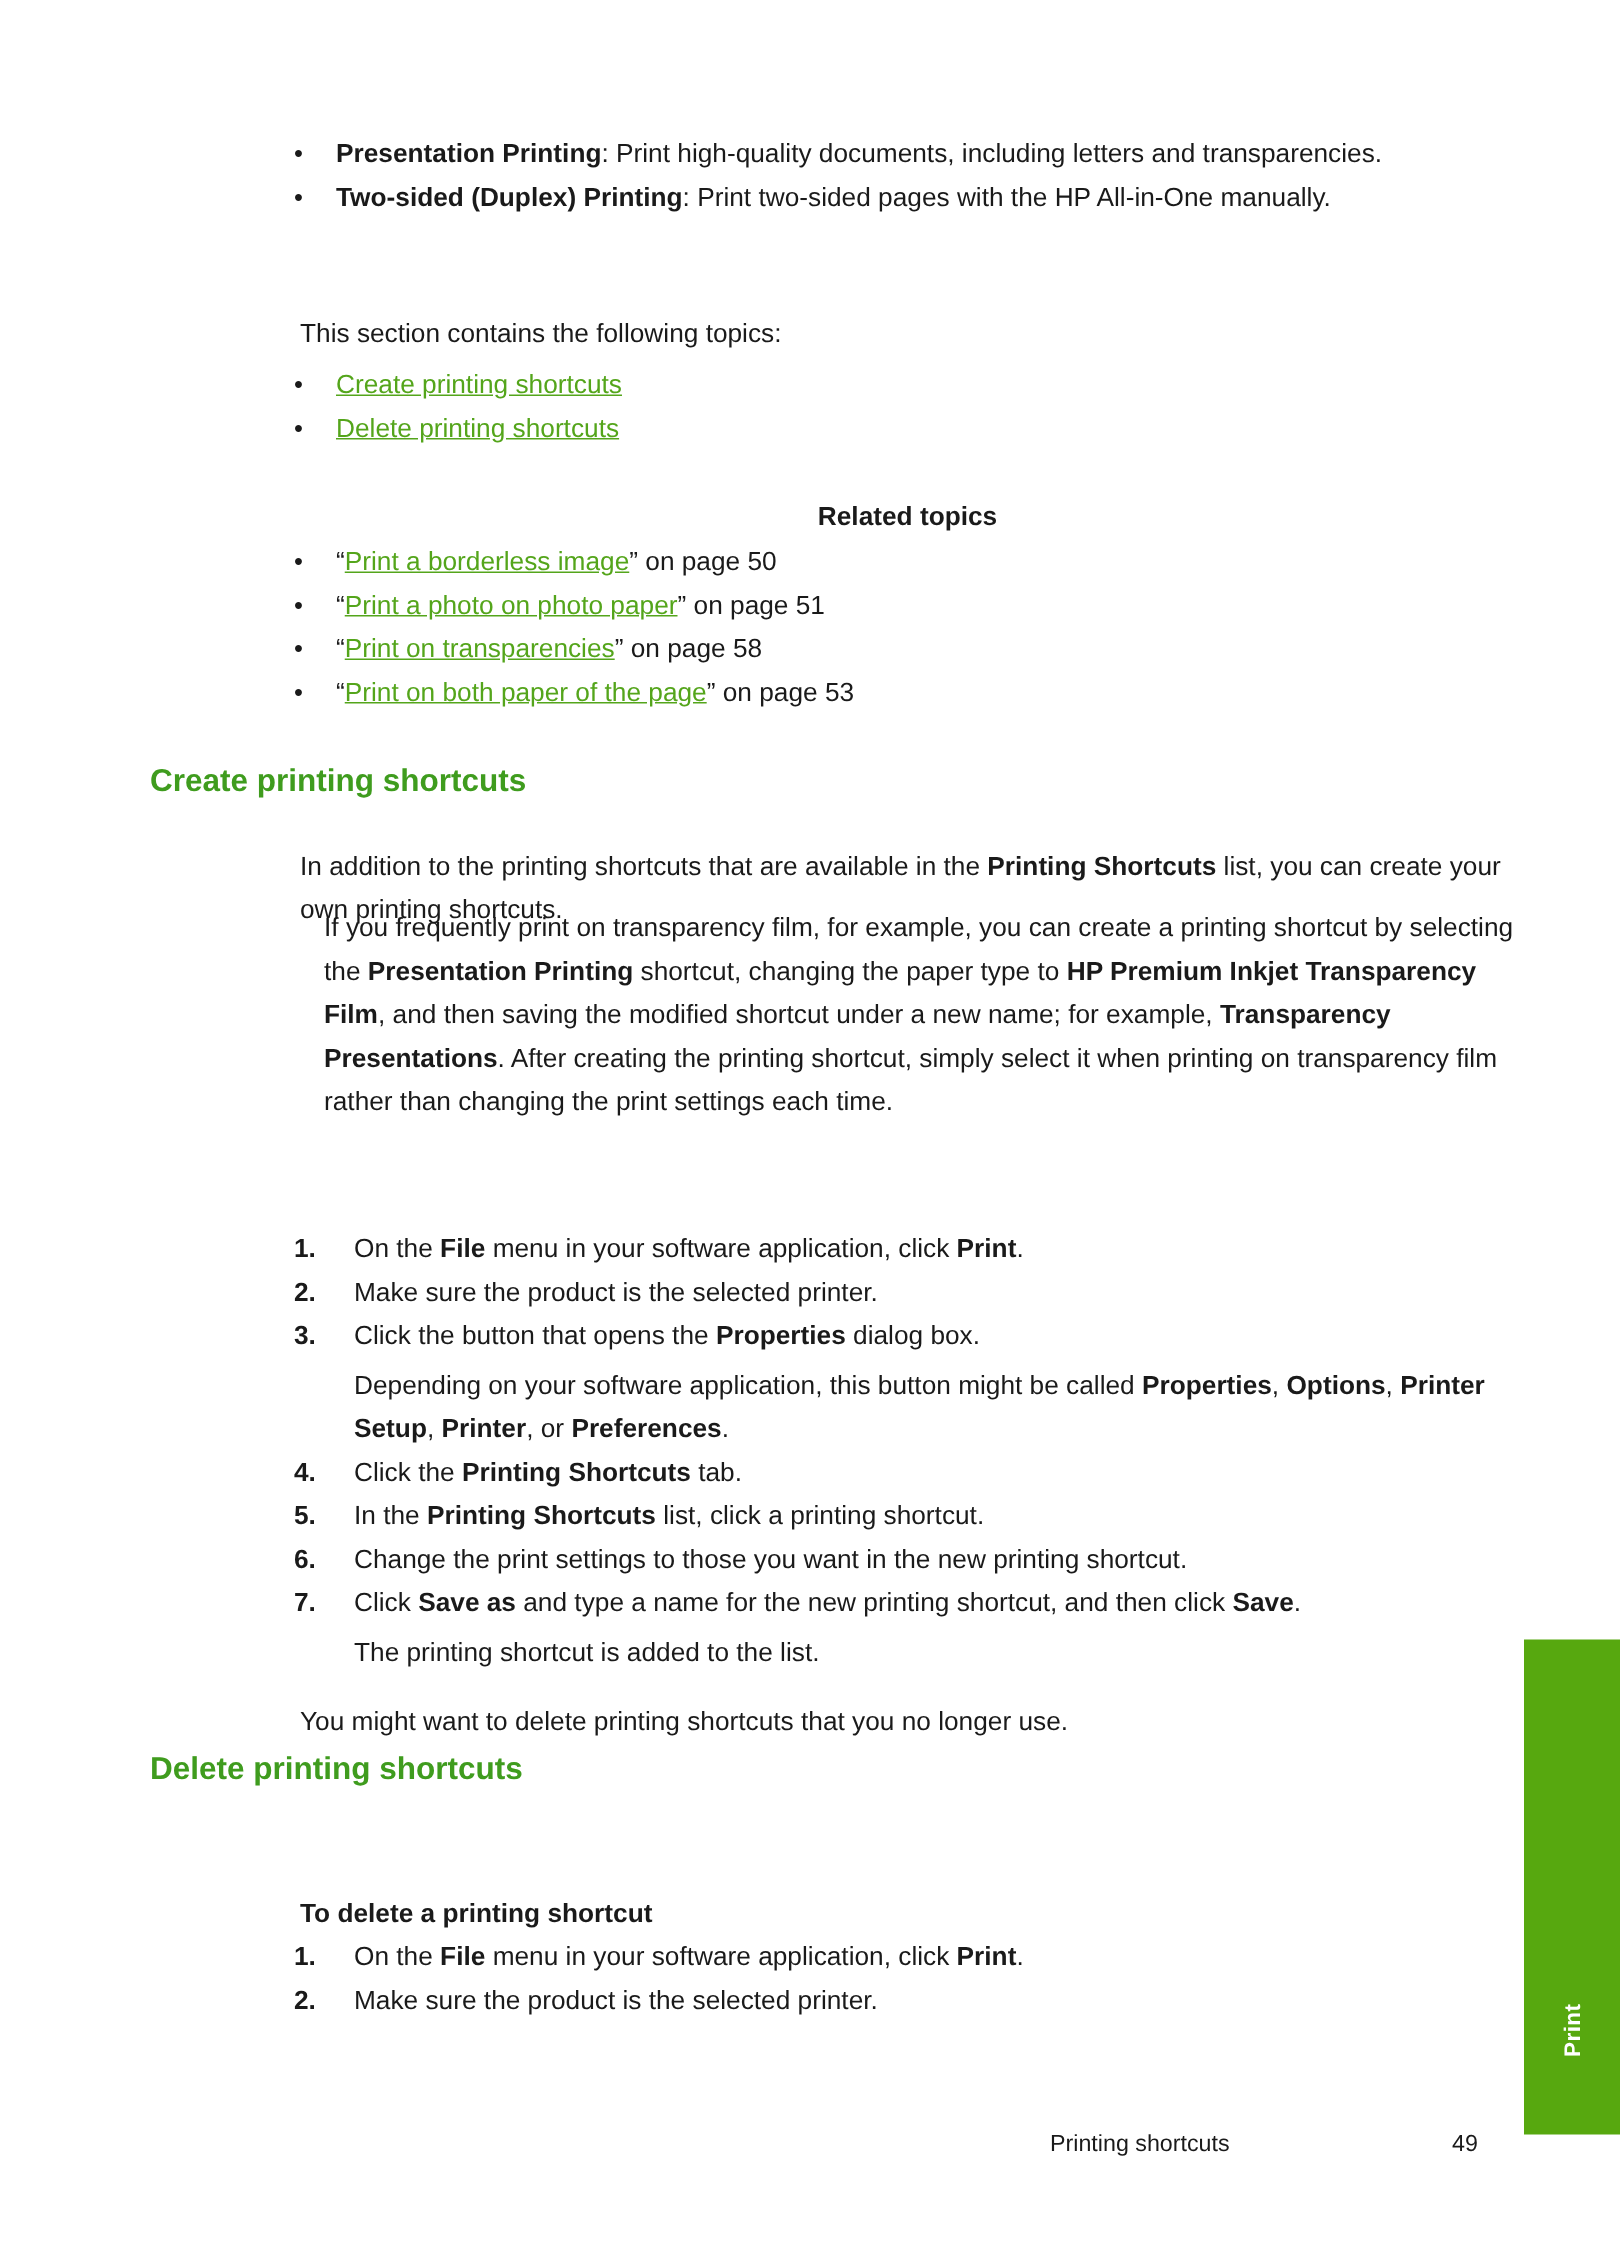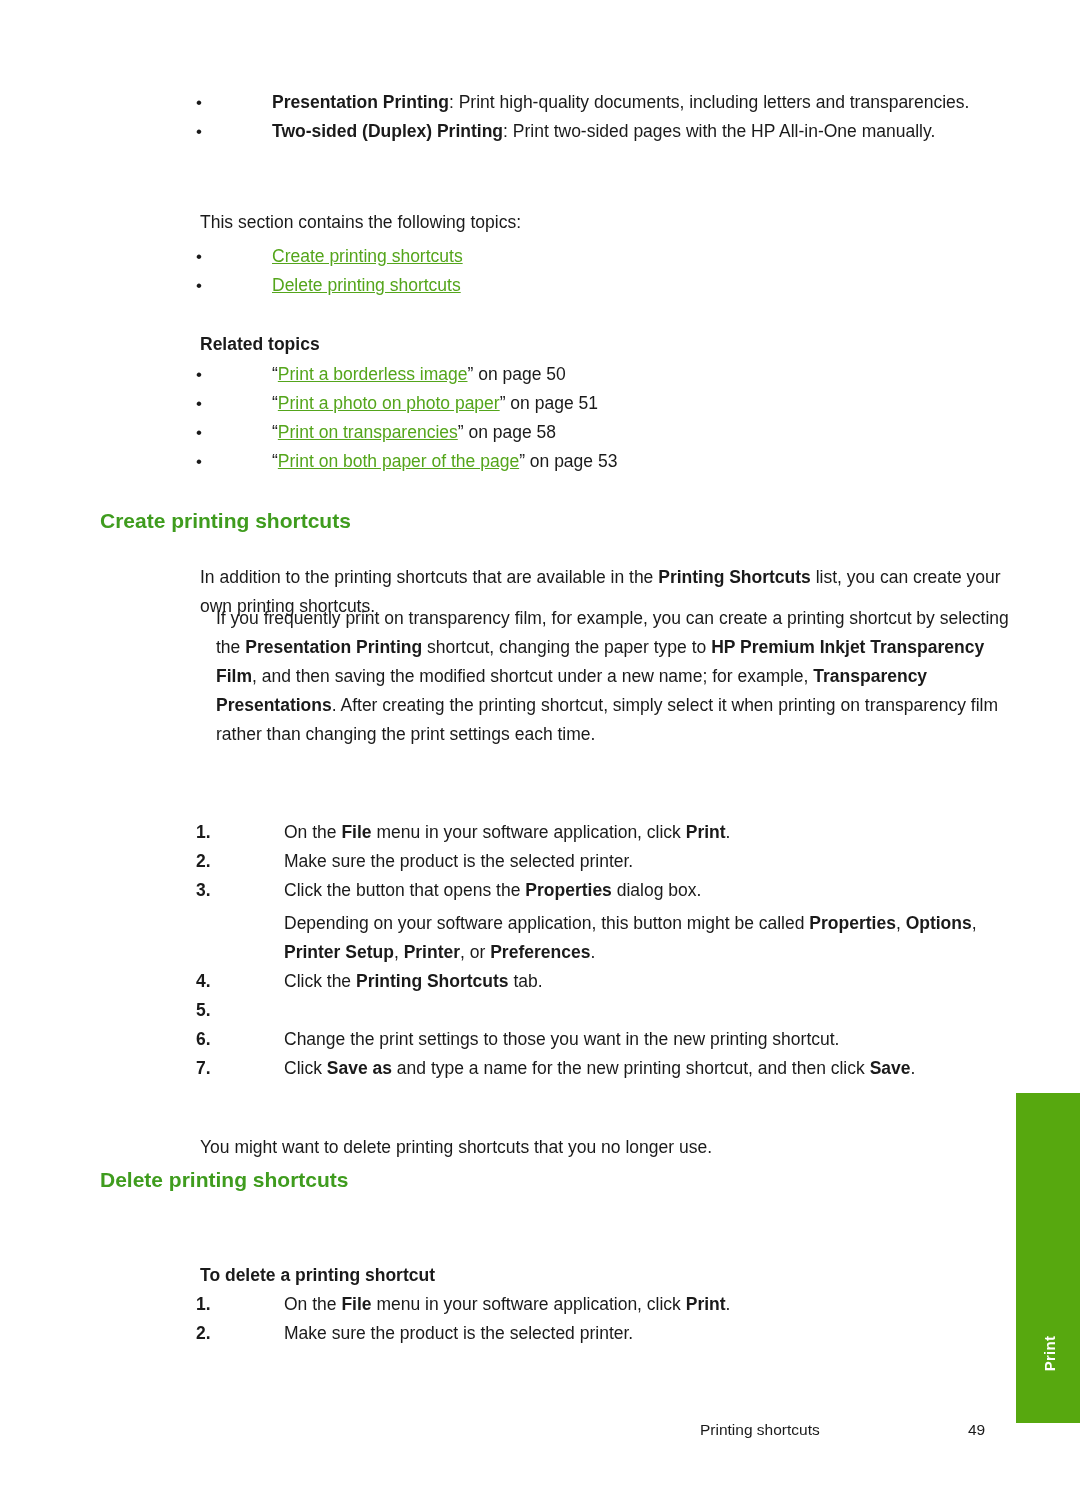--- a/index.html
+++ b/index.html
@@ -35,21 +35,20 @@
   .bullet-dot {
     width: 28px;
     flex: 0 0 28px;
     text-align: left;
     font-size: 17px;
     line-height: 29px;
     color: #1a1a1a;
   }
   .bullet-body {
     flex: 1 1 auto;
-    margin-left: 48px;
   }
   .num-marker {
     width: 40px;
     flex: 0 0 40px;
     font-weight: bold;
     font-size: 17.5px;
     line-height: 29px;
     color: #1a1a1a;
   }
 
@@ -70,21 +69,21 @@
     font-weight: bold;
     font-size: 17.5px;
     line-height: 29px;
     color: #1a1a1a;
   }
 
   
   #intro-bullets { position: absolute; left: 196px; top: 88px;  width: 810px; }
   #this-section  { position: absolute; left: 200px; top: 208px; width: 810px; }
   #topic-links   { position: absolute; left: 196px; top: 242px; width: 810px; }
-  #related-head  { position: absolute; left: 200px; top: 330px; width: 810px; }
+  #related-head  { position: absolute; left: 200px; top: 330px; width: 810px; text-align: center; }
   #related-list  { position: absolute; left: 196px; top: 360px; width: 810px; }
 
   #create-head   { position: absolute; left: 100px; top: 508px; width: 900px; }
   #create-p1     { position: absolute; left: 200px; top: 546px; width: 808px; margin-top: 17px; }
   #create-p2     { position: absolute; left: 216px; top: 604px; width: 808px; }
   #create-sub    { position: absolute; left: 200px; top: 789px; width: 808px; }
   #create-steps  { position: absolute; left: 196px; top: 818px; width: 812px; }
 
   #delete-head   { position: absolute; left: 100px; top: 1167px; width: 900px; }
   #delete-p1     { position: absolute; left: 200px; top: 1133px; width: 808px; }
@@ -208,32 +207,34 @@
     </div>
 
     <div class="bullet-row">
       <span class="num-marker">4.</span>
       <span class="bullet-body body-text"><span>Click the </span><b>Printing Shortcuts</b><span> tab.</span></span>
     </div>
 
     <div class="bullet-row">
       <span class="num-marker">5.</span>
       <span class="bullet-body body-text">
+        <span><span>In the </span><b>Printing Shortcuts</b><span> list, click a printing shortcut.</span></span>
       </span>
     </div>
 
     <div class="bullet-row">
       <span class="num-marker">6.</span>
       <span class="bullet-body body-text">Change the print settings to those you want in the new printing shortcut.</span>
     </div>
 
     <div class="bullet-row">
       <span class="num-marker">7.</span>
       <span class="bullet-body body-text">
         <span><span>Click </span><b>Save as</b><span> and type a name for the new printing shortcut, and then click </span><b>Save</b><span>.</span></span>
+        <div class="sp4">The printing shortcut is added to the list.</div>
       </span>
     </div>
 
   </div>
 
   <h2 id="delete-head" class="section">Delete printing shortcuts</h2>
 
   <div id="delete-p1" class="body-text">You might want to delete printing shortcuts that you no longer use.</div>
 
   <div id="delete-sub" class="subhead">To delete a printing shortcut</div>

